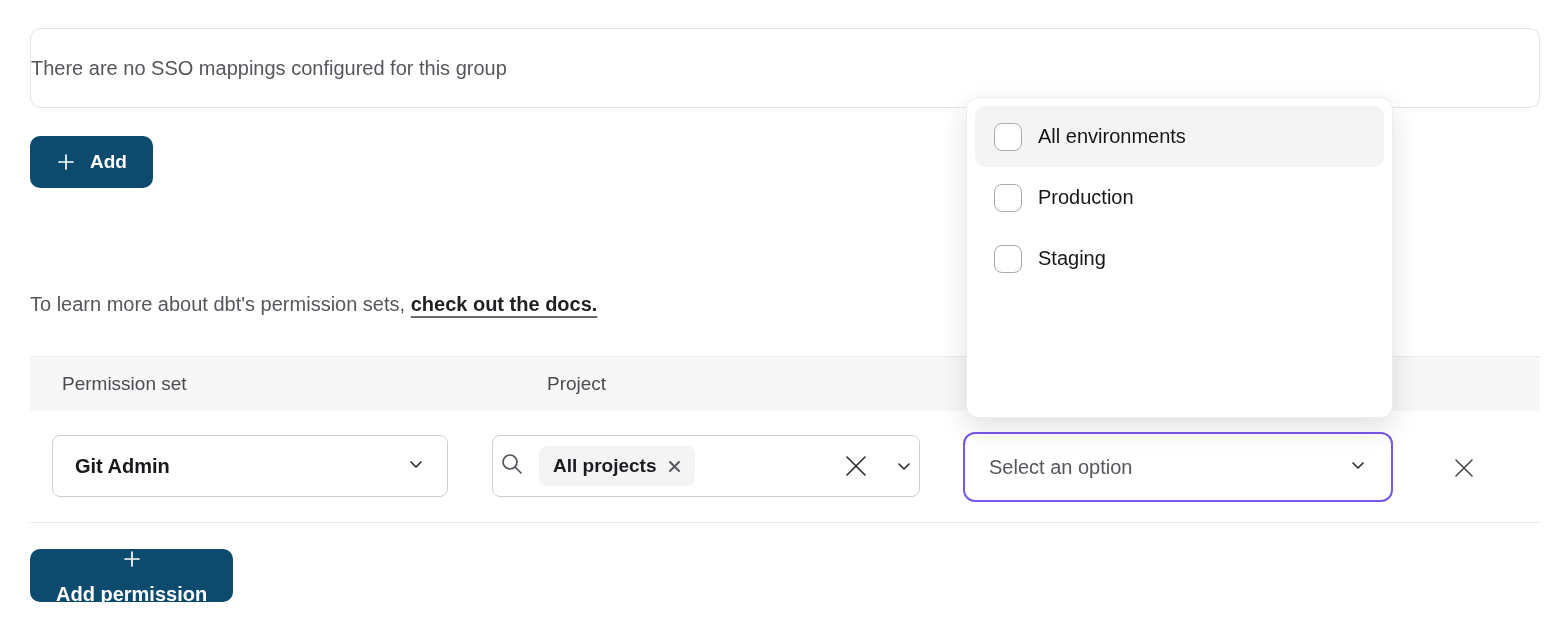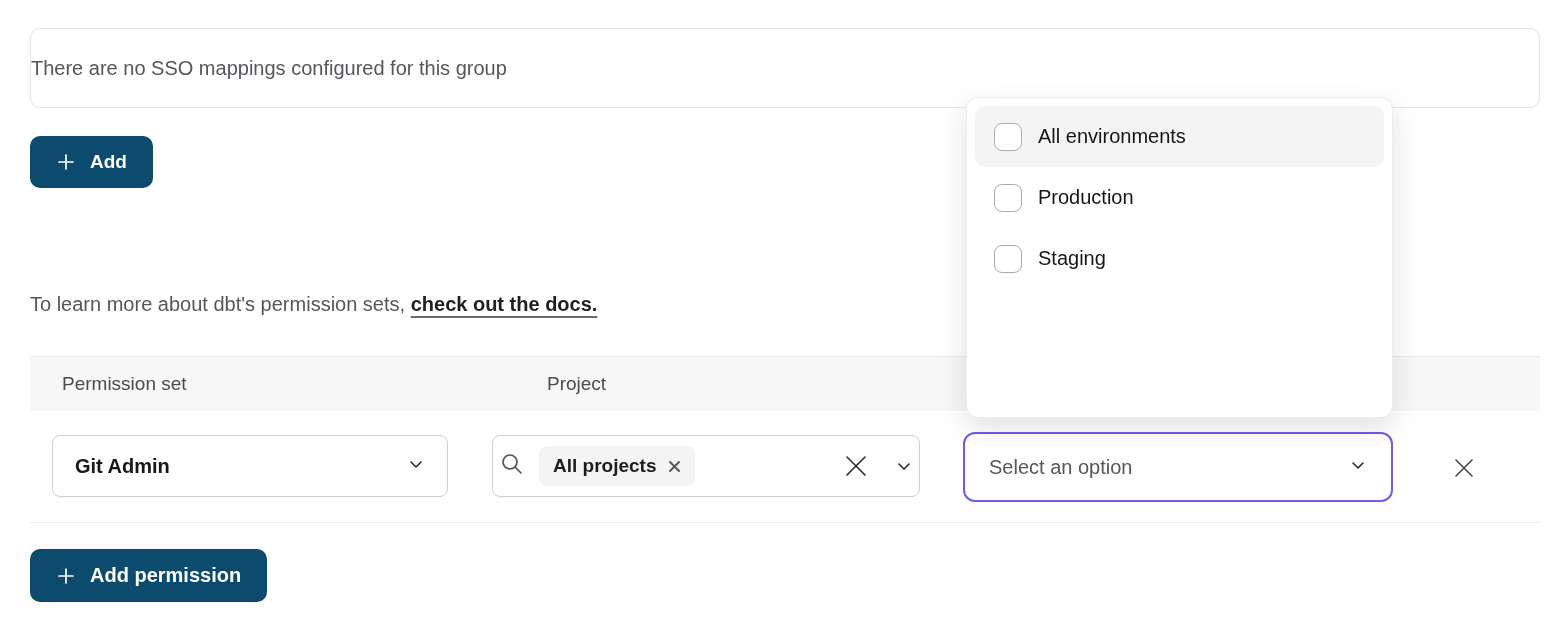--- a/index.html
+++ b/index.html
@@ -29,21 +29,21 @@
     display: inline-flex; align-items: center; gap: 14px;
     font-family: "Liberation Sans", sans-serif;
     font-weight: 700; cursor: pointer;
   }
   .btn-add {
     position: absolute; left: 30px; top: 136px;
     height: 52px; padding: 0 26px; font-size: 19px;
   }
   .btn-add-permission {
     position: absolute; left: 30px; top: 549px;
-    height: 53px; padding: 0 26px; font-size: 20px;
+    height: 53px; padding: 0 26px; font-size: 20px; flex-direction: column;
   }
   .plus-glyph { display: inline-flex; }
 
   
   .heading {
     position: absolute; left: 30px; top: 234px;
     font-size: 30px; font-weight: 700; color: #121216;
     letter-spacing: 0.2px;
   }
   .subtext {

